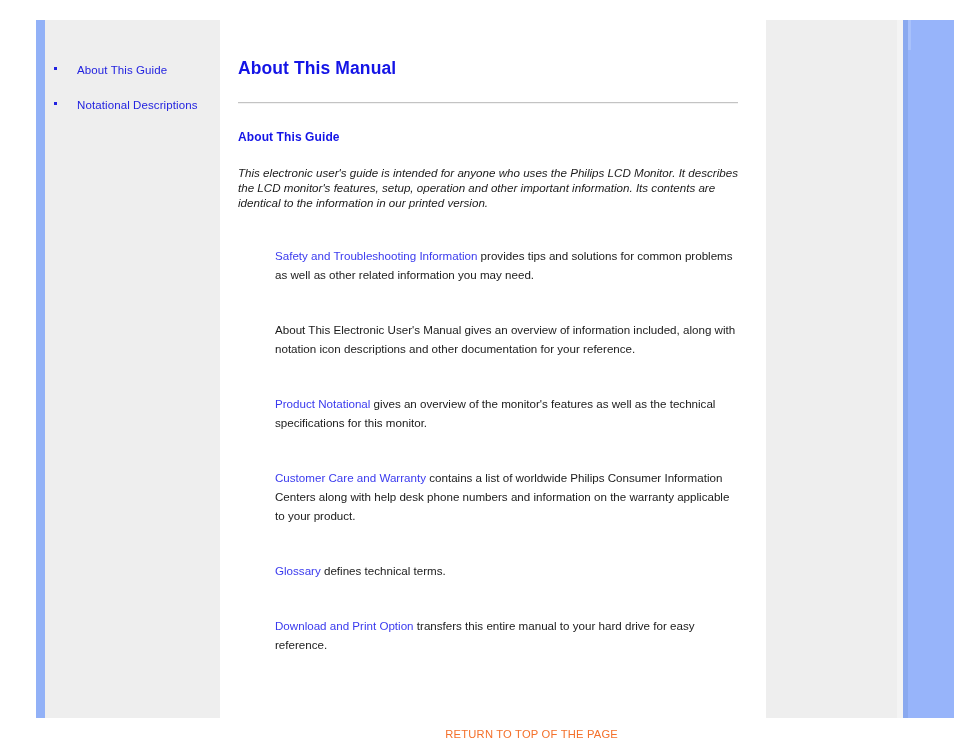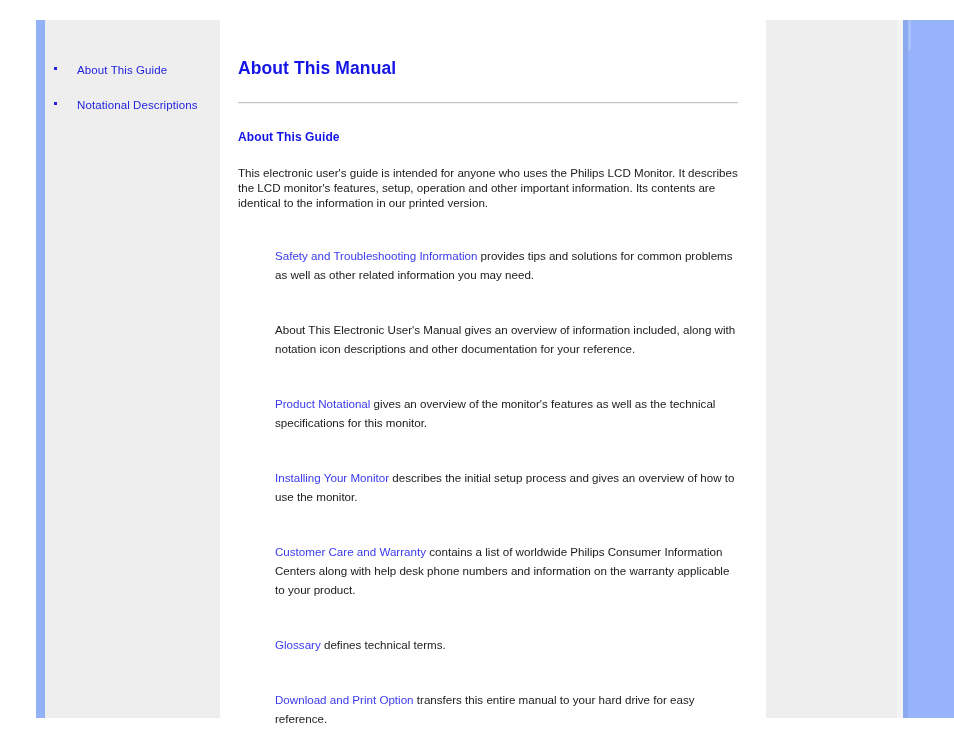--- a/index.html
+++ b/index.html
@@ -104,20 +104,21 @@
     color: #1414e6;
     letter-spacing: 0.1px;
   }
 
   p.body-text {
     margin: 21px 0 0 0;
     font-size: 11.6px;
     line-height: 15px;
     color: #1a1a1a;
     width: 500px;
+    font-style: italic;
   }
 
   .section-list {
     margin: 22px 0 0 0;
     padding: 0 0 0 37px;
     width: 463px;
   }
   .section-entry {
     font-size: 11.6px;
     line-height: 19px;
@@ -250,23 +251,20 @@
         </div>
 
         <div class="section-entry">
           <span class="entry-plain">About This Electronic User's Manual</span><span> gives an overview of information included, along with notation icon descriptions and other documentation for your reference.</span>
         </div>
 
         <div class="section-entry">
           <a class="entry-link" href="#">Product Notational</a><span> gives an overview of the monitor's features as well as the technical specifications for this monitor.</span>
         </div>
 
-        <div class="section-entry">
-          <a class="entry-link" href="#">Installing Your Monitor</a><span> describes the initial setup process and gives an overview of how to use the monitor.</span>
-        </div>
 
 
         <div class="section-entry">
           <a class="entry-link" href="#">Customer Care and Warranty</a><span> contains a list of worldwide Philips Consumer Information Centers along with help desk phone numbers and information on the warranty applicable to your product.</span>
         </div>
 
         <div class="section-entry">
           <a class="entry-link" href="#">Glossary</a><span> defines technical terms.</span>
         </div>
 

